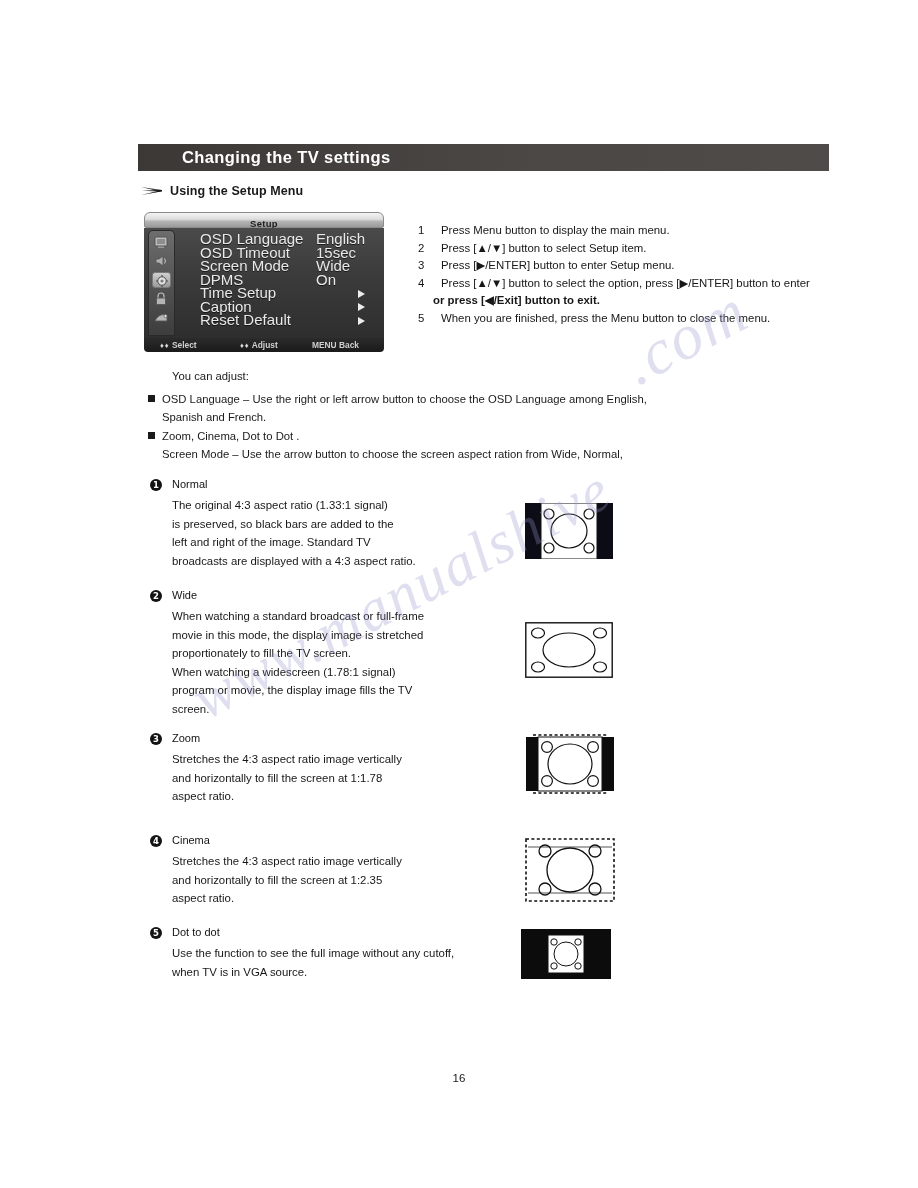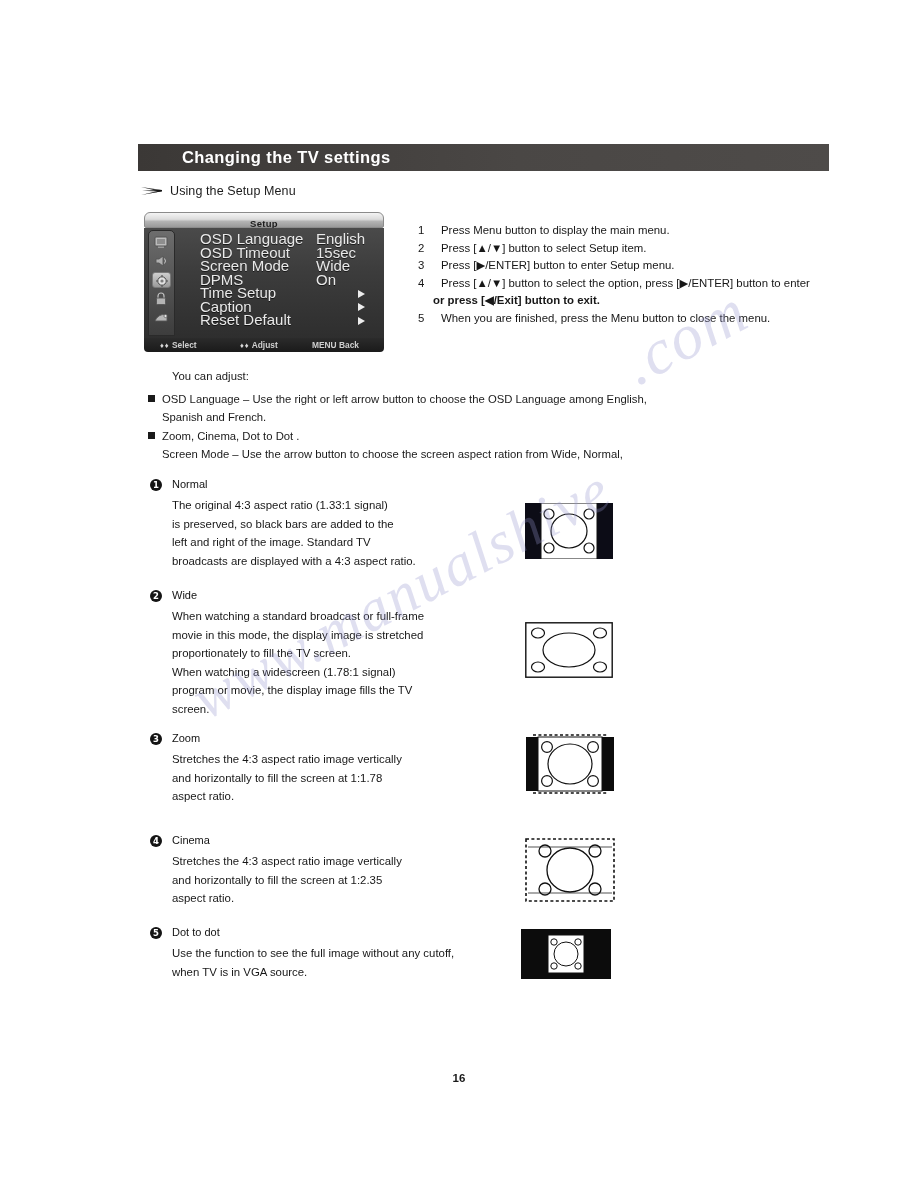--- a/index.html
+++ b/index.html
@@ -53,21 +53,21 @@
   }
 
   
   .section-head {
     position: absolute;
     left: 141px; top: 184px;
     display: flex; align-items: center;
   }
   .dart-icon { width: 22px; height: 12px; margin-right: 7px; display:block;}
   .section-head .label {
-    font-size: 12.5px; font-weight: normal; letter-spacing: 0.1px;
+    font-size: 12.5px; font-weight: bold; letter-spacing: 0.1px;
   }
 
   
   .osd {
     position: absolute;
     left: 144px; top: 212px;
     width: 240px; height: 142px;
   }
   .osd-titlebar {
     position: absolute; left: 0; top: 0; width: 240px; height: 16px;
@@ -182,21 +182,21 @@
     white-space: pre-line;
   }
 
   
   .diagram { position: absolute; }
   .diagram svg { display: block; }
 
   
   .pagenum {
     position: absolute; left: 0; top: 1072px; width: 918px;
-    text-align: center; font-size: 11.5px; color: #1a1a1a; font-weight: bold;
+    text-align: center; font-size: 11.5px; color: #1a1a1a;
   }
 </style>
 </head>
 <body>
 
 <div class="page">
 
   <div class="watermark">
     <div class="wm-text" style="left:620px; top:300px; font-size:64px; transform:rotate(-28deg);">.com</div>
     <div class="wm-text" style="left:170px; top:560px; font-size:60px; transform:rotate(-28deg);">www.manualshive</div>

